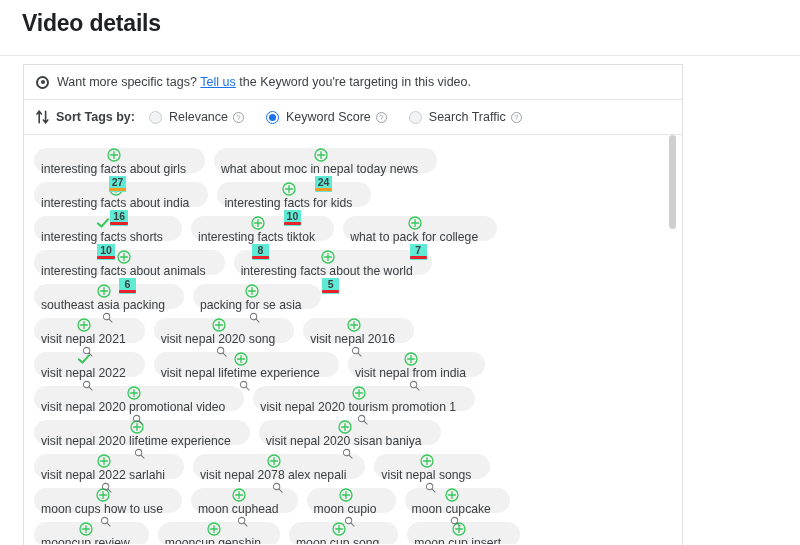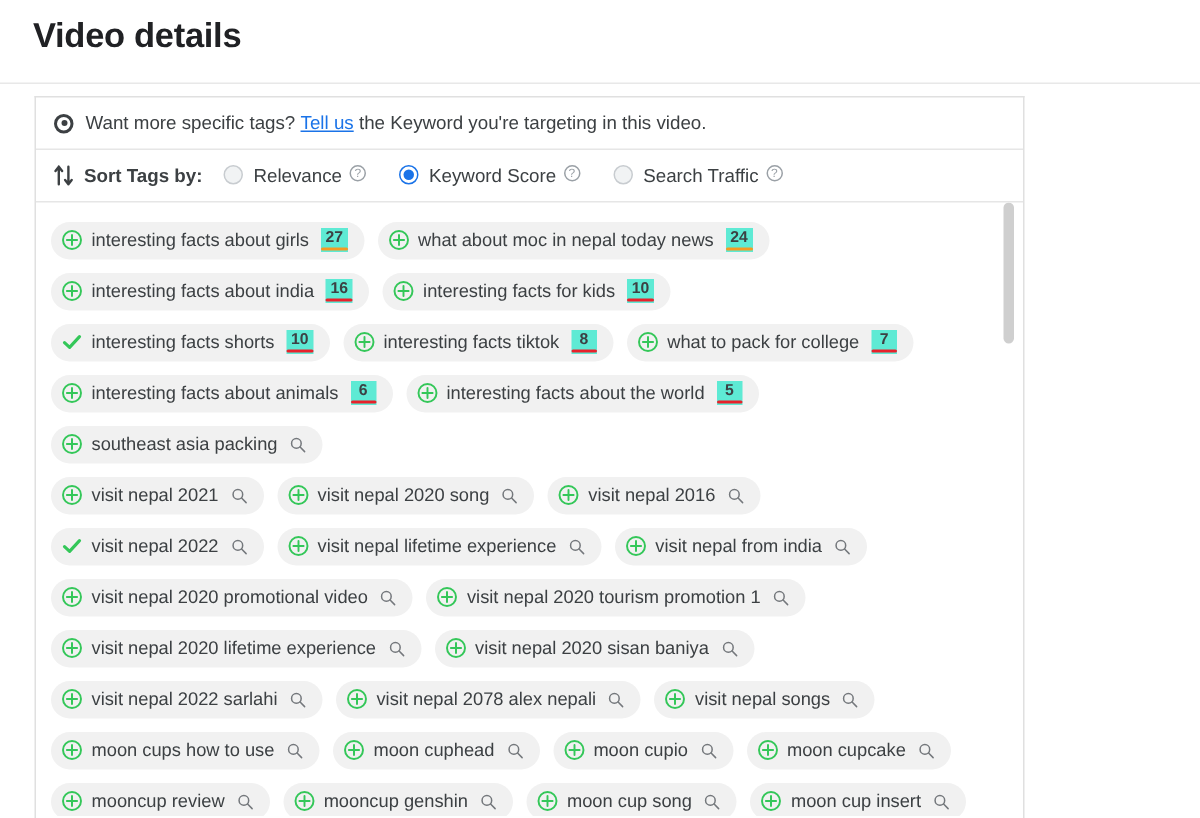--- a/index.html
+++ b/index.html
@@ -53,21 +53,21 @@
   .sortrow{
     height:35px;box-sizing:border-box;
     border-bottom:1px solid #e6e6e6;
     display:flex;align-items:center;padding-left:12px;
     font-size:12.5px;color:#3c4043;
   }
   .sorticon{
     width:13px;height:14px;margin-right:7px;flex:none;display:block;
   }
   .sortlabel{font-weight:bold;margin-right:14px;text-align:right;}
-  .radio-opt{display:flex;margin-right:22px;cursor:pointer;}
+  .radio-opt{display:flex;align-items:center;margin-right:22px;cursor:pointer;}
   .radio{
     width:13px;height:13px;border-radius:50%;
     border:1px solid #c8ccd0;background:#f1f3f4;box-sizing:border-box;
     margin-right:7px;flex:none;position:relative;
   }
   .radio.on{border:1px solid #1a73e8;background:#fff;}
   .radio.on:before{
     content:"";position:absolute;left:50%;top:50%;width:7px;height:7px;
     margin:-3.5px 0 0 -3.5px;background:#1a73e8;border-radius:50%;
   }
@@ -87,21 +87,21 @@
     box-sizing:border-box;
   }
   .tagrow{
     display:flex;align-items:center;height:34px;
   }
   .tag{
     display:inline-flex;align-items:center;
     background:#f1f1f1;border-radius:15px;
     height:25px;box-sizing:border-box;
     padding:0 11px 0 7px;margin-right:9px;
-    font-size:12.2px;color:#3c4043;white-space:nowrap;cursor:pointer;
+    font-size:12.2px;color:#3c4043;white-space:nowrap;cursor:pointer;flex-direction:column;
   }
   .tag .ico{width:14px;height:14px;margin-right:6px;flex:none;display:block;}
   .tag .label{margin-right:8px;}
   .score{
     position:relative;display:inline-block;
     background:#5eead4;
     min-width:17px;text-align:center;
     font-size:10.5px;font-weight:bold;color:#3c4043;
     padding:1px 3px 4px 3px;line-height:11px;
     box-sizing:border-box;
@@ -251,20 +251,31 @@
           <svg class="ico" viewBox="0 0 14 14">
             <circle cx="7" cy="7" r="6" fill="none" stroke="#34c759" stroke-width="1.3"></circle>
             <path d="M7 3.6 L7 10.4 M3.6 7 L10.4 7" stroke="#34c759" stroke-width="1.3" stroke-linecap="round"></path>
           </svg>
           <span class="label">southeast asia packing</span>
           <svg class="magnifier" viewBox="0 0 12 12">
             <circle cx="5" cy="5" r="3.5" fill="none" stroke="#5f6368" stroke-width="1.1"></circle>
             <path d="M7.7 7.7 L11 11" stroke="#5f6368" stroke-width="1.1" stroke-linecap="round"></path>
           </svg>
         </div>
+        <div class="tag">
+          <svg class="ico" viewBox="0 0 14 14">
+            <circle cx="7" cy="7" r="6" fill="none" stroke="#34c759" stroke-width="1.3"></circle>
+            <path d="M7 3.6 L7 10.4 M3.6 7 L10.4 7" stroke="#34c759" stroke-width="1.3" stroke-linecap="round"></path>
+          </svg>
+          <span class="label">packing for se asia</span>
+          <svg class="magnifier" viewBox="0 0 12 12">
+            <circle cx="5" cy="5" r="3.5" fill="none" stroke="#5f6368" stroke-width="1.1"></circle>
+            <path d="M7.7 7.7 L11 11" stroke="#5f6368" stroke-width="1.1" stroke-linecap="round"></path>
+          </svg>
+        </div>
       </div>
       <div class="tagrow">
         <div class="tag">
           <svg class="ico" viewBox="0 0 14 14">
             <circle cx="7" cy="7" r="6" fill="none" stroke="#34c759" stroke-width="1.3"></circle>
             <path d="M7 3.6 L7 10.4 M3.6 7 L10.4 7" stroke="#34c759" stroke-width="1.3" stroke-linecap="round"></path>
           </svg>
           <span class="label">visit nepal 2021</span>
           <svg class="magnifier" viewBox="0 0 12 12">
             <circle cx="5" cy="5" r="3.5" fill="none" stroke="#5f6368" stroke-width="1.1"></circle>

